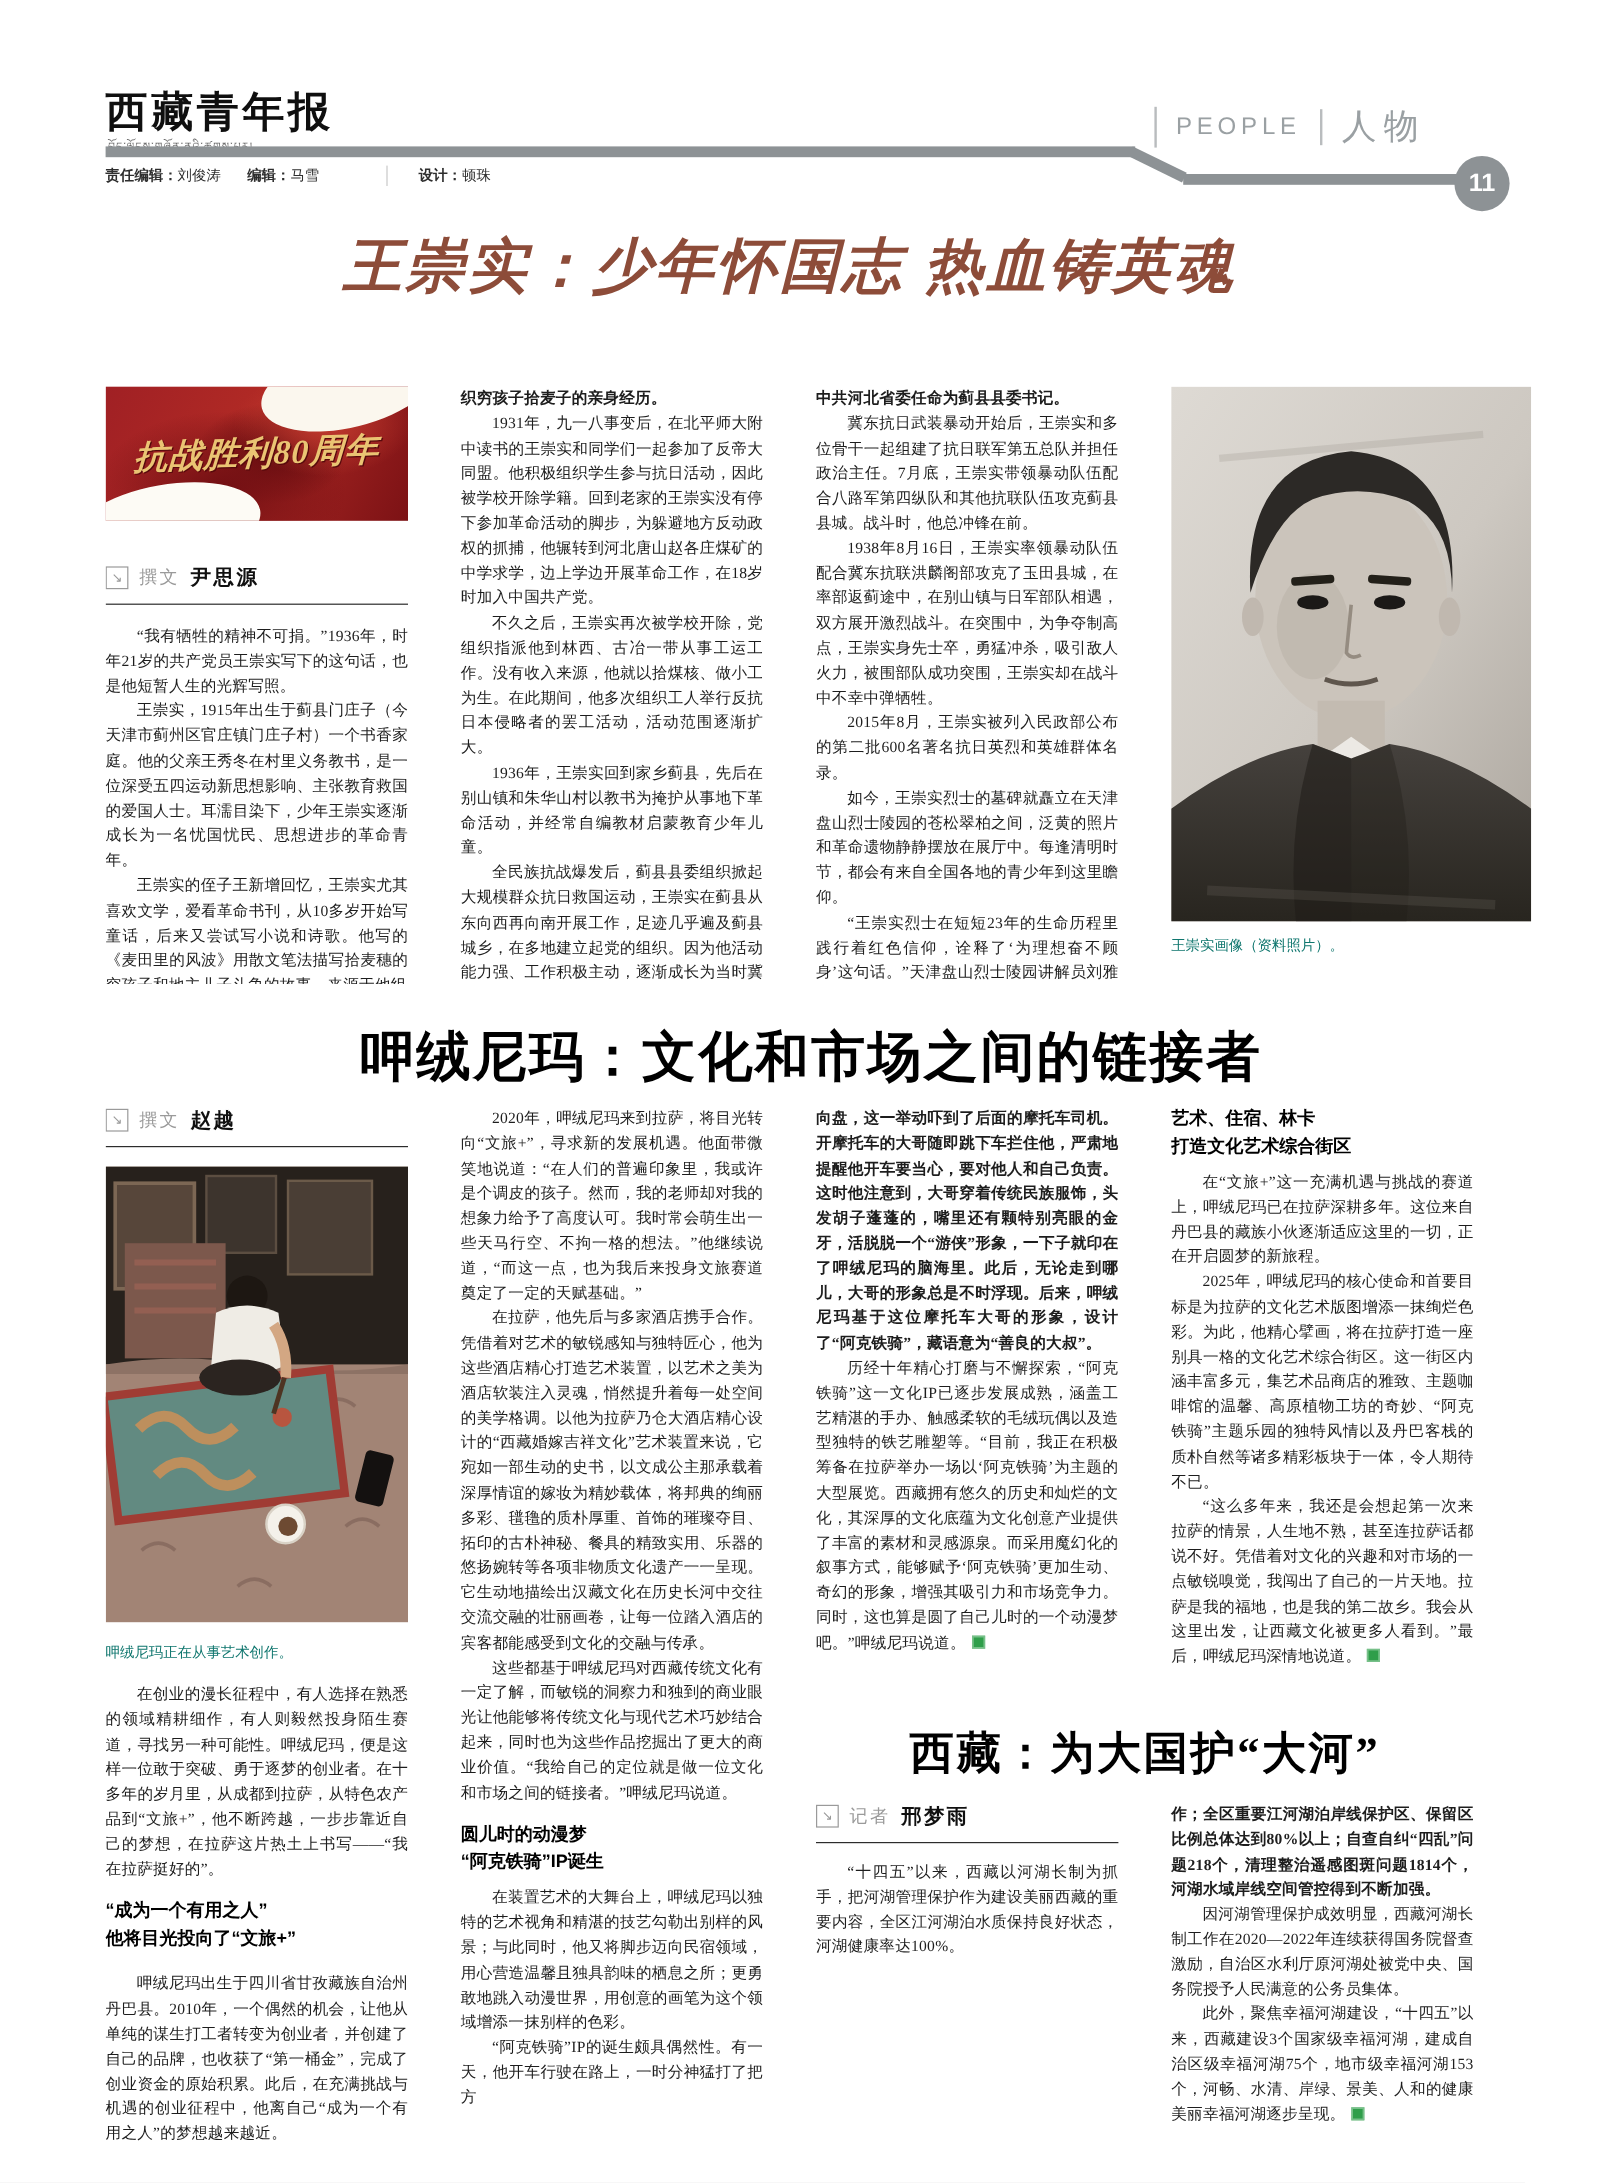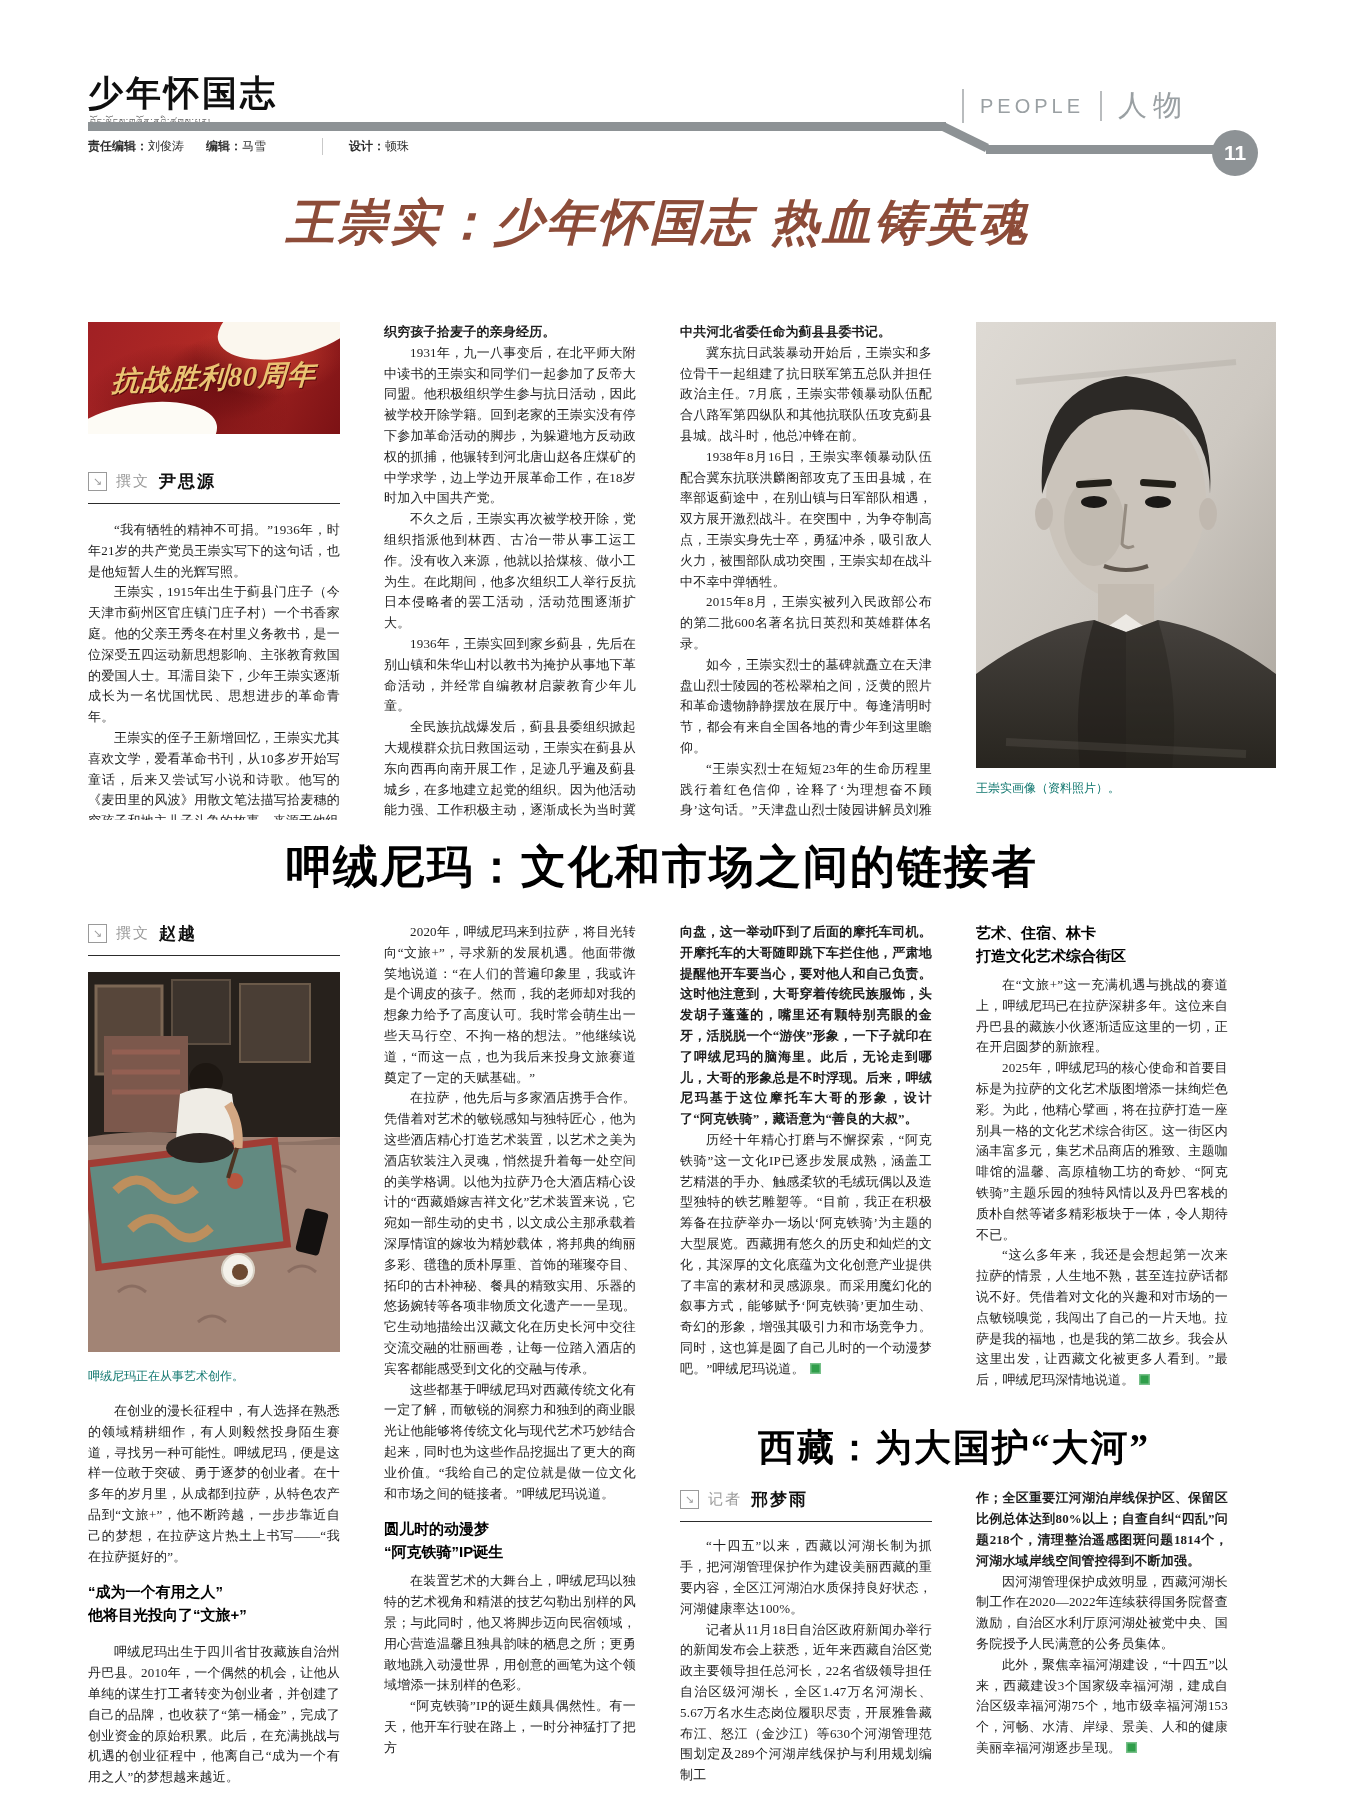--- a/index.html
+++ b/index.html
@@ -56,21 +56,21 @@
                transform:skewX(-5deg) rotate(-2deg);letter-spacing:1px;text-shadow:1px 1px 0 #57090c;}
 
   .portrait{flex:0 0 300px;width:300px;margin:0;}
   .portrait svg{display:block;}
   .figcap{font-family:"Liberation Sans",sans-serif;font-size:12px;color:#0f766e;margin-top:12px;}
 
   .endmark{display:inline-block;width:11px;height:11px;background:#2f9e4a;margin-left:5px;vertical-align:-1px;
            box-shadow:inset 0 0 0 1.5px rgba(255,255,255,.35);}
 
   
-  .a2-headline{position:absolute;left:88px;top:836px;width:1140px;text-align:center;margin:4px;
+  .a2-headline{position:absolute;left:88px;top:836px;width:1140px;text-align:center;margin:18px;
                font-size:45px;font-weight:900;letter-spacing:2px;color:#000;line-height:1.2;}
   .a2-grid{position:absolute;left:88px;top:922px;width:1140px;height:882px;display:grid;
            grid-template-columns:252px 252px 252px 252px;column-gap:44px;overflow:hidden;}
   .a2-c1{grid-column:1;grid-row:1/3;}
   .a2-c2{grid-column:2;grid-row:1/3;}
   .a2-c3{grid-column:3;grid-row:1;height:470px;overflow:hidden;}
   .a2-c4{grid-column:4;grid-row:1;height:470px;overflow:hidden;}
   .a3-wrap{grid-column:3/5;grid-row:2;}
   .a2-c1 .photo{margin-top:16px;}
   .a2-c1 .paras{margin-top:16px;}
@@ -80,21 +80,21 @@
   
   .a3-headline{margin:16px 0 0 0;text-align:center;font-size:37px;font-weight:900;letter-spacing:2px;color:#000;line-height:1.2;}
   .a3-cols{display:flex;gap:44px;margin-top:18px;}
   .a3-colA .paras{margin-top:14px;}
 </style>
 </head>
 <body>
 
 <div class="page">
 
-  <div class="logo">少年怀国志</div>
+  <div class="logo">西藏青年报</div>
   <div class="tibetan">བོད་ལྗོངས་གཞོན་ནུའི་ཚགས་པར།</div>
   <div class="bar-seg1"></div>
   <div class="bar-diag"></div>
   <div class="bar-seg2"></div>
   <div class="section-head">
     <span class="section-tick"></span>
     <span class="section-en">PEOPLE</span>
     <span class="section-div"></span>
     <span class="section-cn">人物</span>
   </div>
@@ -267,21 +267,20 @@
       <h3 class="a3-headline">西藏：为大国护“大河”</h3>
       <div class="a3-cols">
         <div class="col a3-colA">
           <div class="byline">
             <span class="byicon">↘</span>
             <span class="bylabel">记者</span>
             <span class="byname">邢梦雨</span>
           </div>
           <div class="paras">
               <p>“十四五”以来，西藏以河湖长制为抓手，把河湖管理保护作为建设美丽西藏的重要内容，全区江河湖泊水质保持良好状态，河湖健康率达100%。</p>
-              <p>记者从11月18日自治区政府新闻办举行的新闻发布会上获悉，近年来西藏自治区党政主要领导担任总河长，22名省级领导担任自治区级河湖长，全区1.47万名河湖长、5.67万名水生态岗位履职尽责，开展雅鲁藏布江、怒江（金沙江）等630个河湖管理范围划定及289个河湖岸线保护与利用规划编制工</p>
             </div>
         </div>
         <div class="col">
           <div class="paras">
               <p class="noindent">作；全区重要江河湖泊岸线保护区、保留区比例总体达到80%以上；自查自纠“四乱”问题218个，清理整治遥感图斑问题1814个，河湖水域岸线空间管控得到不断加强。</p>
               <p>因河湖管理保护成效明显，西藏河湖长制工作在2020—2022年连续获得国务院督查激励，自治区水利厅原河湖处被党中央、国务院授予人民满意的公务员集体。</p>
               <p>此外，聚焦幸福河湖建设，“十四五”以来，西藏建设3个国家级幸福河湖，建成自治区级幸福河湖75个，地市级幸福河湖153个，河畅、水清、岸绿、景美、人和的健康美丽幸福河湖逐步呈现。<span class="endmark"></span></p>
             </div>
         </div>
       </div>

